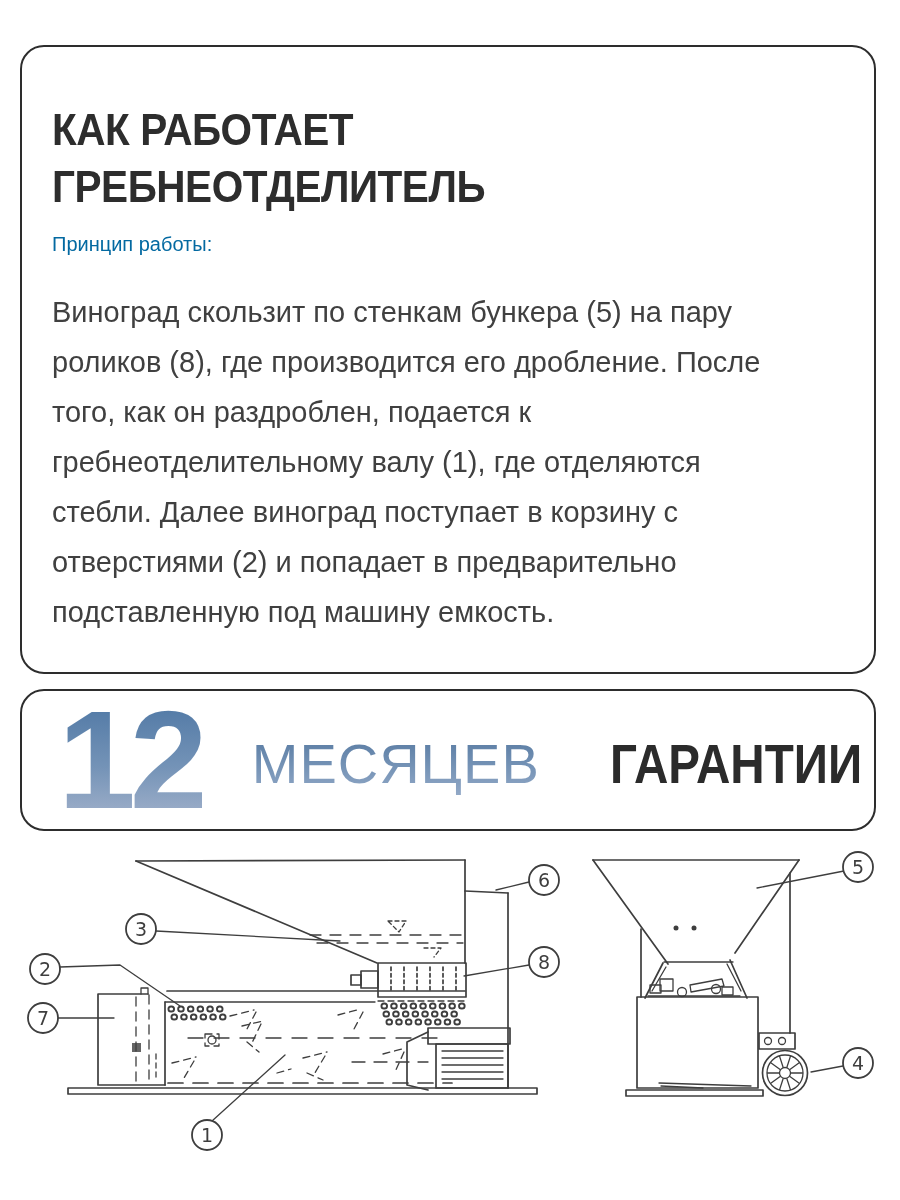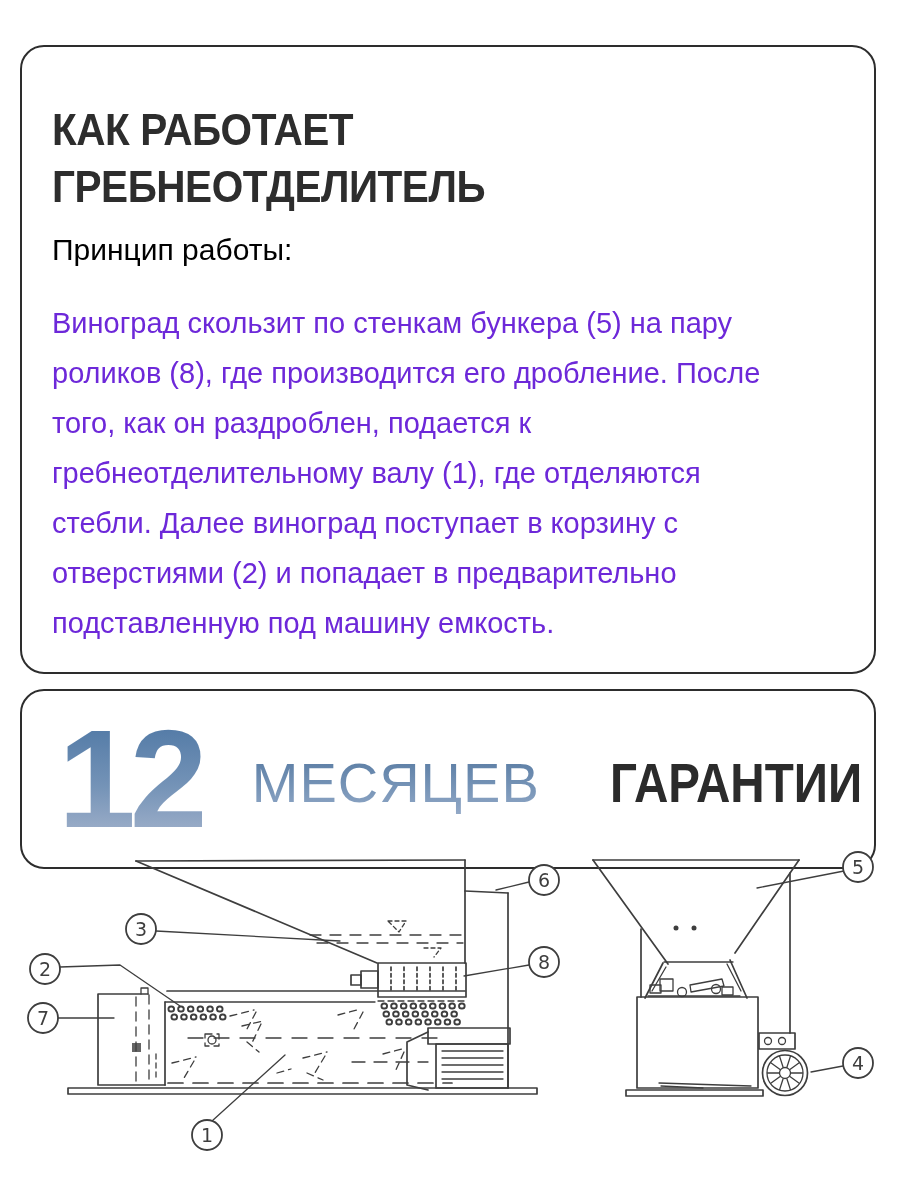--- a/index.html
+++ b/index.html
@@ -5,25 +5,25 @@
   html,body{margin:0;padding:0;background:#ffffff;}
   #page{position:relative;width:900px;height:1200px;background:#ffffff;overflow:hidden;
         font-family:"Liberation Sans","DejaVu Sans",sans-serif;color:#303030;}
 
   
   .card{position:absolute;left:20px;width:856px;background:#fff;
         border:2px solid #2d2d2d;border-radius:24px;box-sizing:border-box;}
   #how-card{top:45px;height:629px;padding:54px 28px 0 30px;}
   .title-line{font-size:45px;line-height:57px;font-weight:700;color:#2d2d2d;
               letter-spacing:-.5px;transform:scaleX(.9);transform-origin:left center;white-space:nowrap;}
-  .principle{margin-top:18px;font-size:30px;color:#000000;}
-  .descr{margin-top:31px;width:736px;font-size:29px;line-height:50px;color:#6d28d9;}
+  .principle{margin-top:18px;font-size:20px;color:#0369a1;}
+  .descr{margin-top:31px;width:736px;font-size:29px;line-height:50px;color:#404040;}
 
   
-  #warranty-card{top:689px;height:180px;display:flex;align-items:center;padding-left:36px;overflow:hidden;}
+  #warranty-card{top:689px;height:142px;display:flex;align-items:center;padding-left:36px;overflow:hidden;}
   #warranty-number{font-size:140px;font-weight:700;line-height:1;letter-spacing:-6px;
              background:linear-gradient(180deg,#4a74a2 0%,#7493b7 55%,#a9b6ce 100%);
              -webkit-background-clip:text;background-clip:text;color:transparent;}
   #warranty-months{margin-left:50px;font-size:56px;font-weight:400;letter-spacing:1px;
              transform:translateY(3px);
              background:linear-gradient(180deg,#54779f 0%,#7593b6 55%,#93a9c7 100%);
              -webkit-background-clip:text;background-clip:text;color:transparent;}
   #warranty-guar{margin-left:70px;font-size:56px;font-weight:700;color:#2b2b2b;white-space:nowrap;
              transform:scaleX(.85) translateY(3px);transform-origin:left center;}
 

